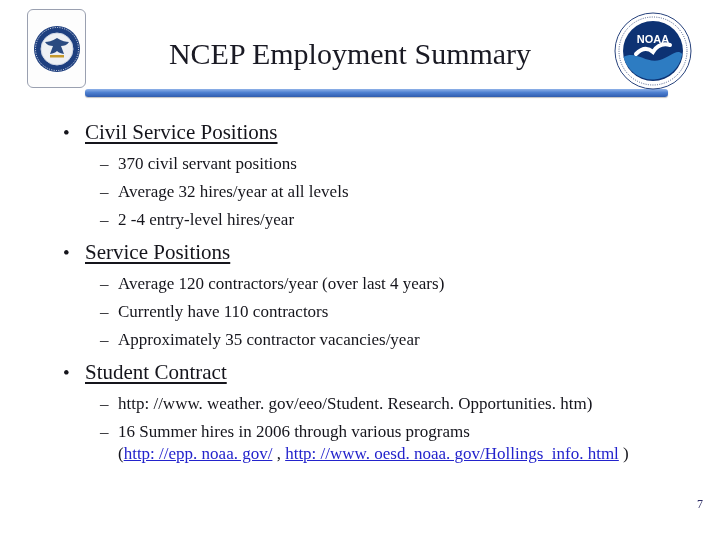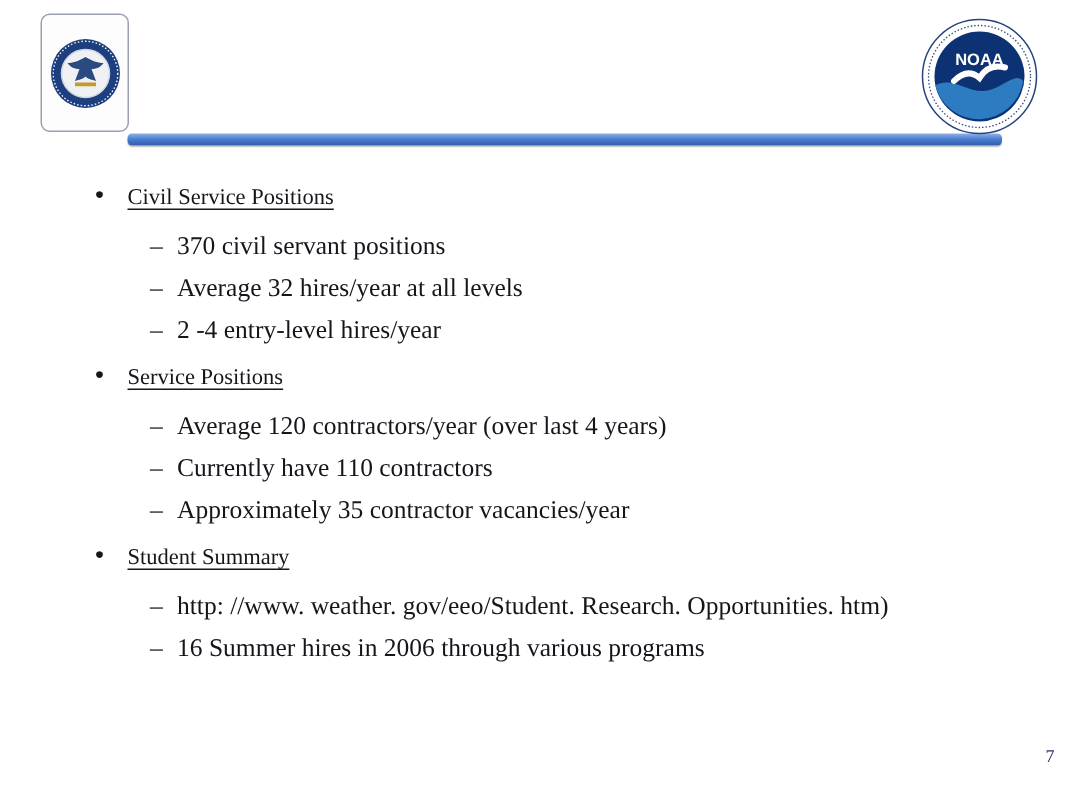--- a/index.html
+++ b/index.html
@@ -35,21 +35,21 @@
   }
   .noaa-logo { position: absolute; right: 28px; top: 12px; width: 78px; height: 78px; }
 
   
   .content { position: absolute; left: 63px; top: 119px; width: 612px; }
   .section { margin-top: 8px; }
   .section:first-child { margin-top: 0; }
   .heading-row { display: flex; align-items: baseline; }
   .bullet { flex: 0 0 22px; font-size: 19px; }
   .heading {
-    font-size: 15px; line-height: 27px;
+    font-size: 21px; line-height: 27px;
     text-decoration: underline;
     text-underline-offset: 3px;
   }
   .items { margin-top: 7px; }
   .item { display: flex; align-items: baseline; font-size: 17px; line-height: 22px; margin-left: 37px; }
   .item + .item { margin-top: 6px; }
   .dash { flex: 0 0 18px; }
   .item-text { flex: 1 1 auto; }
   .line { display: block; }
   .nowrap { white-space: nowrap; }
@@ -68,20 +68,21 @@
   <div class="doc-logo-box">
     <svg width="48" height="66" viewBox="0 0 48 66">
       <circle cx="24" cy="33" r="23" fill="#1e3f7f"></circle>
       <circle cx="24" cy="33" r="21.5" fill="none" stroke="#ffffff" stroke-width="0.9" stroke-dasharray="1,1.4"></circle>
       <circle cx="24" cy="33" r="16" fill="#eef0f4" stroke="#cfd6e4" stroke-width="1"></circle>
       <path d="M24 22 c-5 3 -9 4 -12 4 c2 3 5 4 8 4 l-3 8 c3 -1 5 -1 7 -3 c2 2 4 2 7 3 l-3 -8 c3 0 6 -1 8 -4 c-3 0 -7 -1 -12 -4 z" fill="#2a4a80"></path>
       <rect x="17" y="39" width="14" height="2.5" fill="#c59a2d"></rect>
     </svg>
   </div>
 
+  <div class="slide-title">NCEP Employment Summary</div>
 
   <div class="title-bar"></div>
 
   <div class="noaa-logo">
     <svg width="78" height="78" viewBox="0 0 78 78">
       <circle cx="39" cy="39" r="38" fill="#ffffff" stroke="#27427c" stroke-width="1"></circle>
       <circle cx="39" cy="39" r="34" fill="none" stroke="#3a4f7f" stroke-width="0.9" stroke-dasharray="1,1.3"></circle>
       <circle cx="39" cy="39" r="30" fill="#0d3273"></circle>
       <path d="M9.5 45 C22 38 32 52 46 48 C56 45 63 36 68.2 42 A30 30 0 0 1 9.5 45 Z" fill="#2d7cc2"></path>
       <path d="M22 42 Q31 33 39 40 Q45 30 56 33" stroke="#ffffff" stroke-width="4" fill="none" stroke-linecap="round"></path>
@@ -129,33 +130,34 @@
         <div class="item">
           <span class="dash">–</span>
           <span class="item-text">Approximately 35 contractor vacancies/year</span>
         </div>
       </div>
     </div>
 
     <div class="section">
       <div class="heading-row">
         <span class="bullet">•</span>
-        <span class="heading">Student Summary</span>
+        <span class="heading">Student Contract</span>
       </div>
       <div class="items">
         <div class="item">
           <span class="dash">–</span>
           <span class="item-text">
             <span class="line nowrap">http: //www. weather. gov/eeo/Student. Research. Opportunities. htm)</span>
           </span>
         </div>
         <div class="item">
           <span class="dash">–</span>
           <span class="item-text">
             <span class="line">16 Summer hires in 2006 through various programs</span>
+            <span class="line nowrap"><span>(</span><a class="link">http: //epp. noaa. gov/</a><span> , </span><a class="link">http: //www. oesd. noaa. gov/Hollings_info. html</a><span> )</span></span>
           </span>
         </div>
       </div>
     </div>
 
   </div>
 
   <div class="page-number">7</div>
 
 </div>

